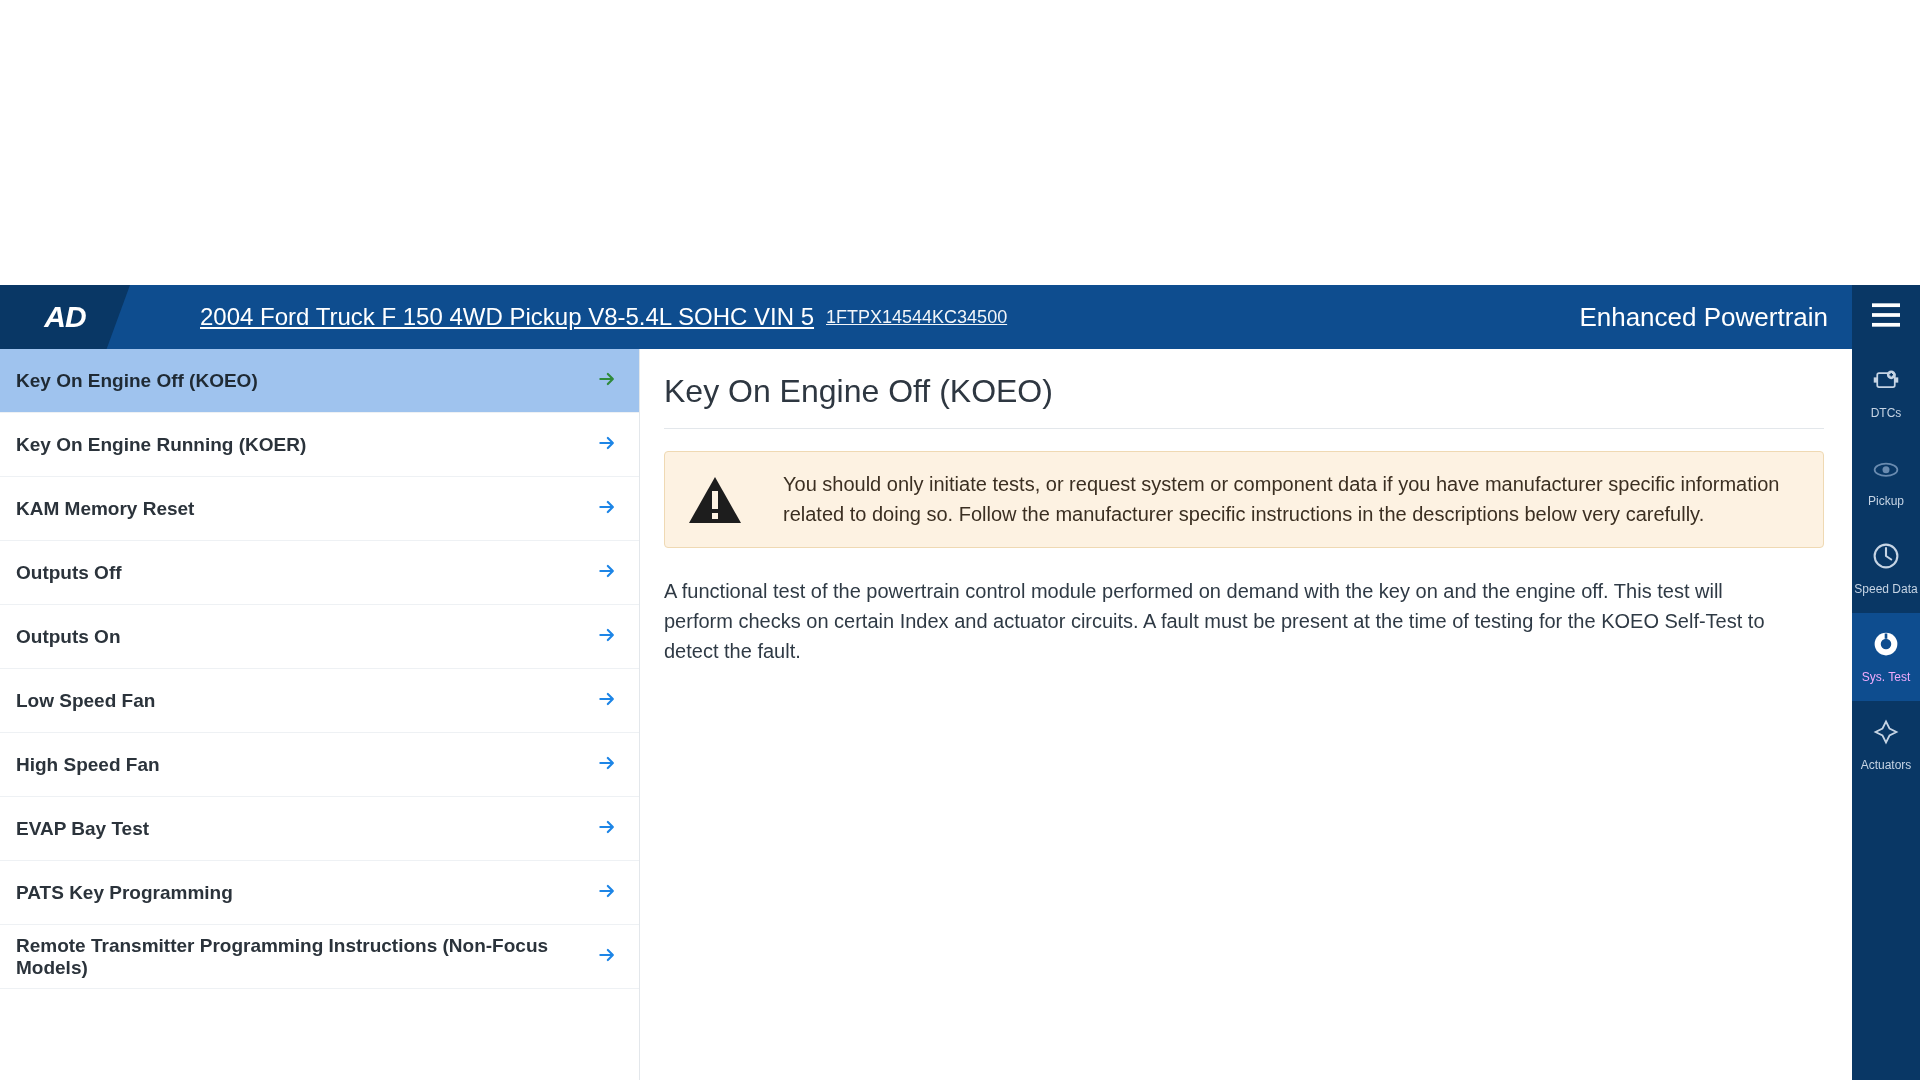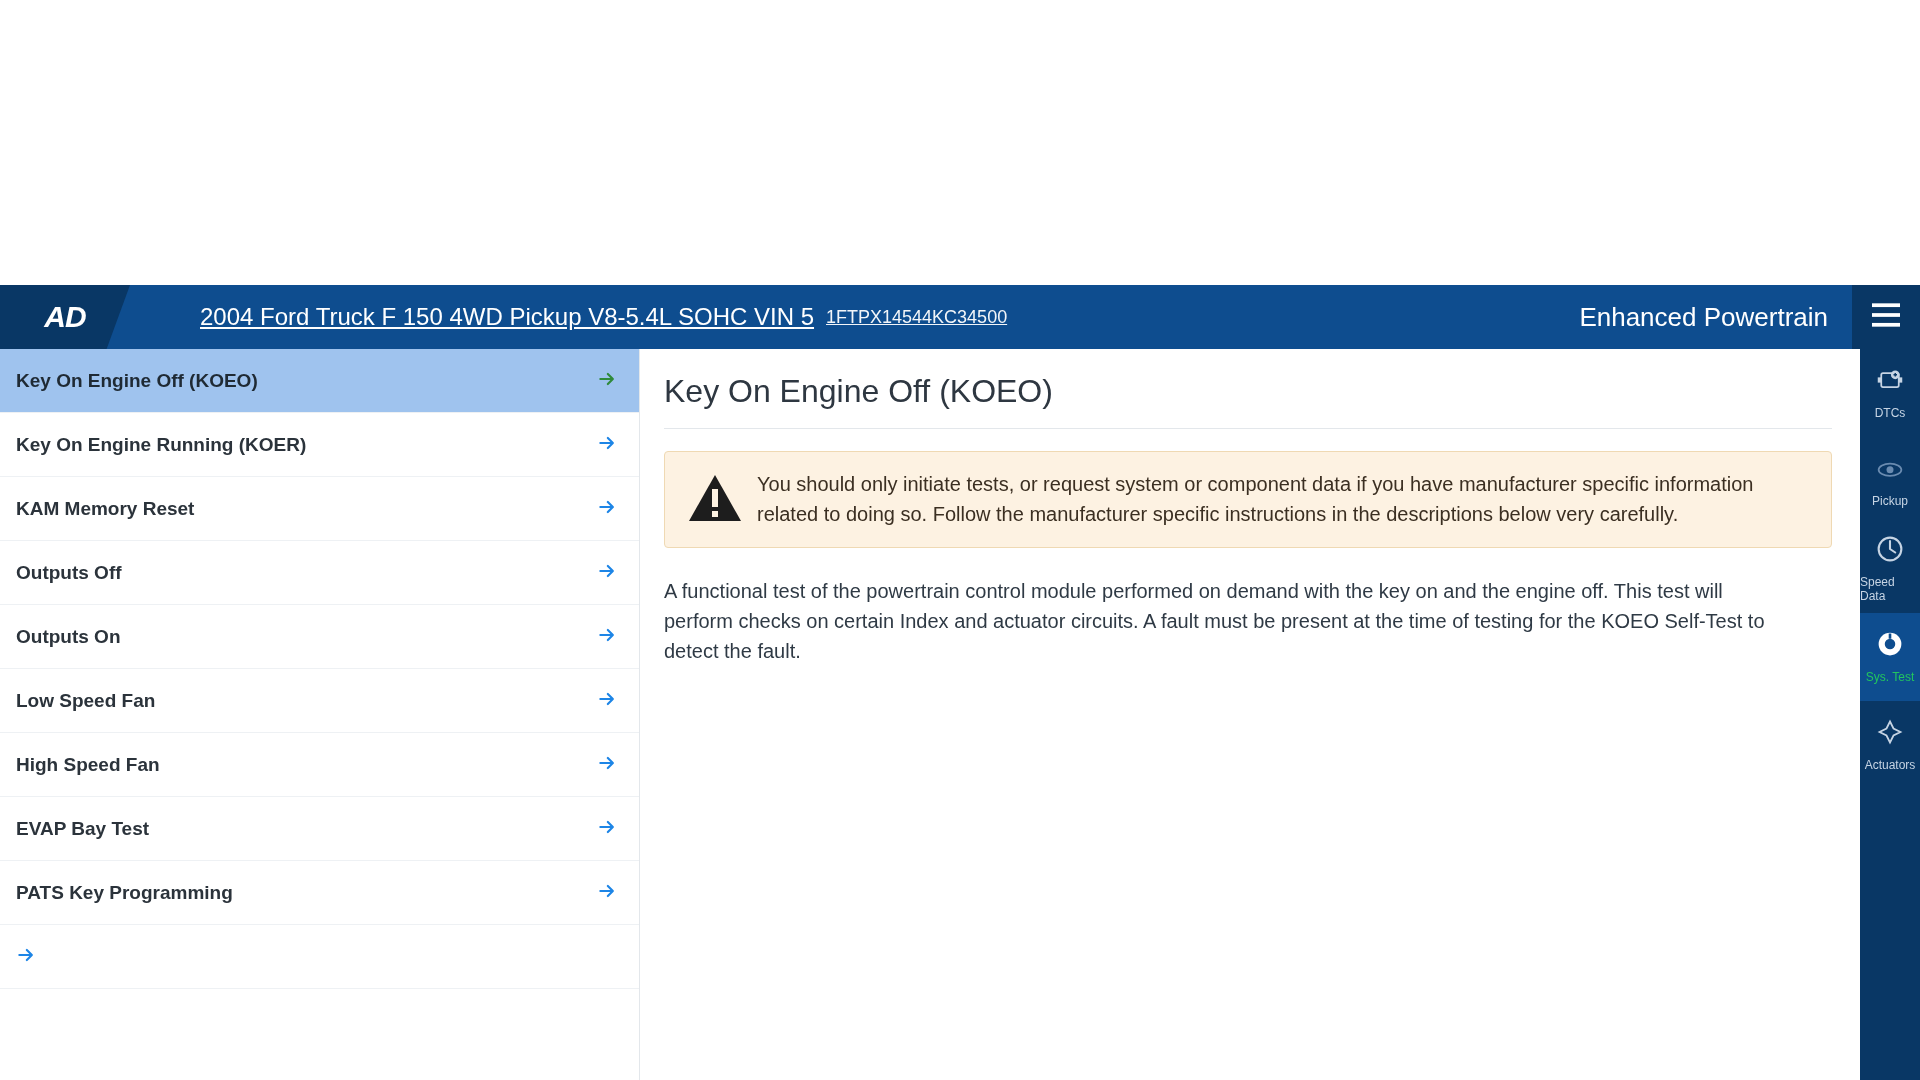--- a/index.html
+++ b/index.html
@@ -23,28 +23,28 @@
 .test-item-label { font-size: 19px; font-weight: 600; color: #2b333b; }
 .test-item.active { background: #9fc3ee; }
 .test-item.active .test-item-label { color: #1f2a34; }
 .arrow-icon svg { width: 20px; height: 20px; }
 .test-item .arrow-icon svg path { stroke: #1d85e6; }
 .test-item.active .arrow-icon svg path { stroke: #2f8a3a; }
 
 .content { flex: 1; padding: 24px 28px 24px 24px; overflow: auto; }
 .content-title { font-size: 32px; color: #2e3741; margin-bottom: 18px; }
 .content-divider { height: 1px; background: #e3e7eb; margin-bottom: 22px; }
-.warning-box { background: #fdf2e2; border: 1px solid #efd9b3; border-radius: 4px; padding: 18px 22px; display: flex; gap: 14px; align-items: center; margin-bottom: 28px; }
+.warning-box { background: #fdf2e2; border: 1px solid #efd9b3; border-radius: 4px; padding: 18px 22px; display: flex; gap: 40px; align-items: flex-end; margin-bottom: 28px; }
 .warning-icon svg { width: 56px; height: 50px; }
 .warning-text { font-size: 20px; color: #3b2f22; line-height: 1.48; }
 .description { font-size: 20px; color: #2f3a45; line-height: 1.5; max-width: 1130px; }
 
-.rightbar { width: 60px; background: #093765; display: flex; flex-direction: column; }
+.rightbar { width: 68px; background: #093765; display: flex; flex-direction: column; }
 .rb-item { height: 88px; display: flex; flex-direction: column; align-items: center; justify-content: center; gap: 8px; cursor: pointer; color: #c6d4e4; }
-.rb-item.active { background: #0e4d8f; color: #22c55e; text-align: center; }
+.rb-item.active { background: #0e4d8f; color: #f0abfc; text-align: center; }
 .rb-item svg { width: 28px; height: 28px; }
 .rb-label { font-size: 12px; }
 </style>
 </head>
 <body>
 
 <div class="whitespace-top"></div>
 
 <div class="topbar">
   <div class="logo-slot">
@@ -118,20 +118,21 @@
               <path d="M4 12 H18 M13 6 L19 12 L13 18" fill="none" stroke-width="2.6" stroke-linecap="round" stroke-linejoin="round"></path>
             </svg></span>
         </div>
         <div class="test-item">
           <span class="test-item-label">PATS Key Programming</span>
           <span class="arrow-icon"><svg viewBox="0 0 24 24">
               <path d="M4 12 H18 M13 6 L19 12 L13 18" fill="none" stroke-width="2.6" stroke-linecap="round" stroke-linejoin="round"></path>
             </svg></span>
         </div>
         <div class="test-item">
+          <span class="test-item-label">Remote Transmitter Programming Instructions (Non-Focus Models)</span>
           <span class="arrow-icon"><svg viewBox="0 0 24 24">
               <path d="M4 12 H18 M13 6 L19 12 L13 18" fill="none" stroke-width="2.6" stroke-linecap="round" stroke-linejoin="round"></path>
             </svg></span>
         </div>
       </div>
   </div>
 
   <div class="content">
     <div class="content-title">Key On Engine Off (KOEO)</div>
     <div class="content-divider"></div>

